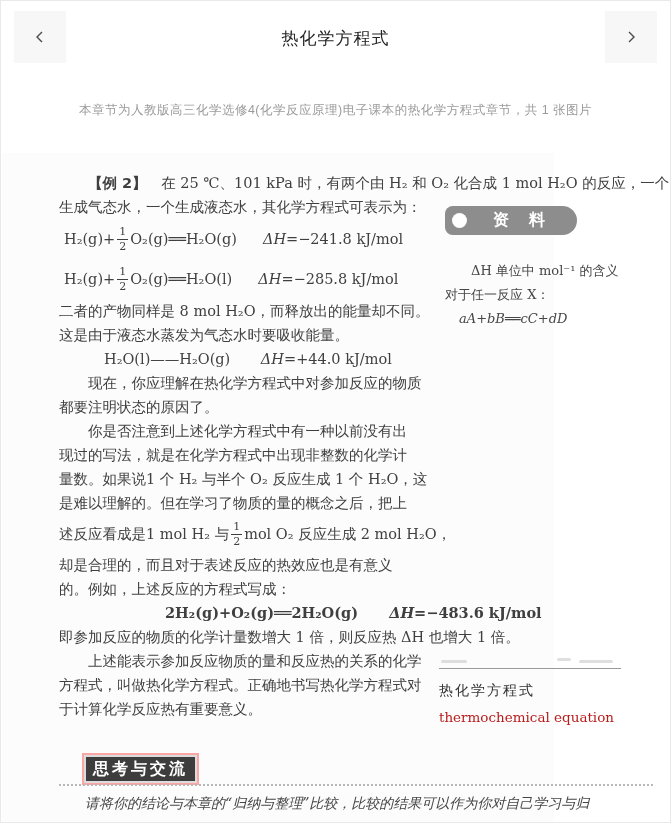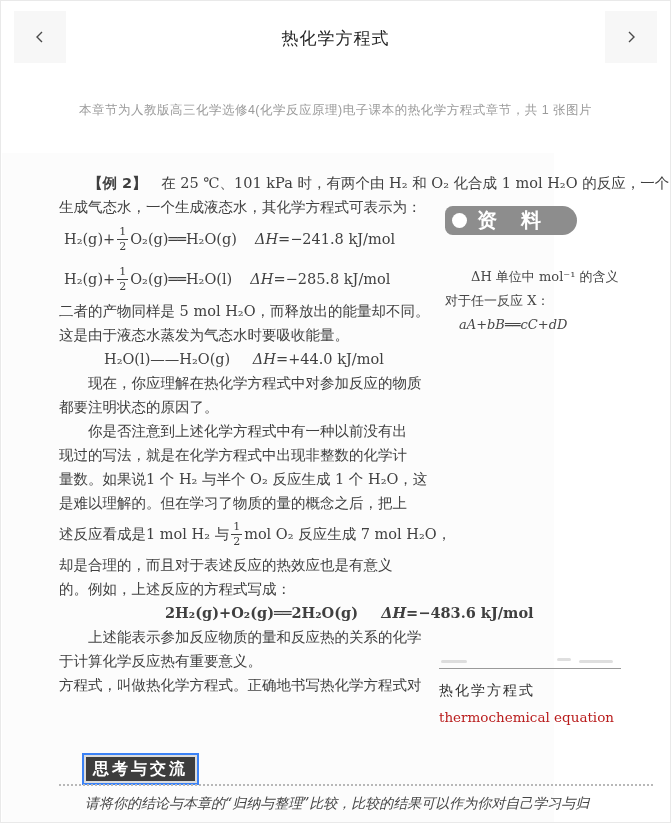--- a/index.html
+++ b/index.html
@@ -31,48 +31,48 @@
   }
   .main-col{position:absolute;left:57px;top:18px;width:562px;font-size:14.5px;}
   .ln{height:24px;line-height:24px;white-space:nowrap;}
   .ind{padding-left:29px;}
   .bold-label{font-weight:bold;font-family:"DejaVu Sans","Liberation Sans",sans-serif;}
   .eq-row{height:40px;display:flex;align-items:center;white-space:nowrap;padding-left:5px;}
   .fr-row{height:38px;display:flex;align-items:center;white-space:nowrap;}
   .frac{display:inline-flex;flex-direction:column;align-items:center;
         font-size:11px;line-height:1.2;margin:0 2px;}
   .fnum{border-bottom:1px solid #3f3f3f;padding:0 2px;}
-  .dh{font-style:italic;margin-left:18px;text-align:right;}
+  .dh{font-style:italic;margin-left:26px;text-align:right;}
   .dh-val{font-style:normal;}
   .eq-indent1{padding-left:45px;}
   .eq-indent2{padding-left:106px;font-weight:bold;}
   
   .sidebar{position:absolute;left:443px;top:53px;width:176px;}
   .res-badge{
     width:132px;height:29px;background:#8d8d8d;border-radius:8px 15px 15px 8px;
-    display:flex;align-items:center;color:#fff;font-weight:bold;font-size:20px;
-    letter-spacing:2px;font-family:Liberation Serif, serif;
+    display:flex;align-items:center;color:#fff;font-weight:bold;font-size:16px;
+    letter-spacing:2px;font-family:Liberation Serif, serif;gap:16px;
   }
   .res-dot{width:15px;height:15px;border-radius:50%;background:#fff;margin:0 10px 0 7px;flex:none;}
-  .sidebar-text{margin-top:30px;font-size:13px;line-height:24px;color:#474747;}
+  .sidebar-text{margin-top:24px;font-size:13px;line-height:24px;color:#474747;}
   .sidebar-text p{margin:0;}
   .sb-ind{text-indent:2em;}
   .sb-eq{font-style:italic;padding-left:14px;}
   
   .margin-note{position:absolute;left:437px;top:505px;width:182px;}
   .scribble{height:8px;position:relative;opacity:.45;}
   .scribble i{position:absolute;top:2px;height:3px;background:#b9b9b9;border-radius:2px;}
   .note-rule{border:none;border-top:1px solid #9a9a9a;margin:2px 0 0 0;}
   .note-cn{margin-top:13px;font-size:14px;color:#333;letter-spacing:2px;}
   .note-en{margin-top:9px;font-size:13.5px;color:#b91c1c;}
   
   .think-badge{
     position:absolute;left:80px;top:600px;height:24px;padding:2px 9px;
     background:#3d3d3d;color:#fff;font-weight:bold;font-size:16px;line-height:24px;
-    letter-spacing:3px;border:2px solid #3b82f6;box-shadow:inset 0 0 0 2px #dcdcdc;
+    letter-spacing:3px;border:2px solid #fca5a5;box-shadow:inset 0 0 0 2px #dcdcdc;
     font-family:"DejaVu Sans","Liberation Sans",sans-serif;
   }
   .dotted-rule{
     position:absolute;left:57px;top:631px;width:594px;height:0;
     border-top:2px dotted #b8b8b8;
   }
   .think-text{
     position:absolute;left:57px;top:637px;width:586px;padding-left:26px;
     font-size:14px;line-height:26px;color:#454545;font-style:italic;
   }
@@ -120,55 +120,56 @@
       <div class="eq-row">
         <span>H₂(g)+</span>
           <span class="frac">
             <span class="fnum">1</span>
             <span>2</span>
           </span>
           <span>O₂(g)══H₂O(l)</span>
         <span class="dh"><span>ΔH</span><span class="dh-val">=−285.8 kJ/mol</span></span>
       </div>
 
-      <div class="ln">二者的产物同样是 5 mol H₂O，而释放出的能量却不同。</div>
+      <div class="ln">二者的产物同样是 8 mol H₂O，而释放出的能量却不同。</div>
       <div class="ln">这是由于液态水蒸发为气态水时要吸收能量。</div>
 
       <div class="ln eq-indent1">
         <span>H₂O(l)——H₂O(g)</span>
         <span class="dh"><span>ΔH</span><span class="dh-val">=+44.0 kJ/mol</span></span>
       </div>
 
       <div class="ln ind">现在，你应理解在热化学方程式中对参加反应的物质</div>
       <div class="ln">都要注明状态的原因了。</div>
       <div class="ln ind">你是否注意到上述化学方程式中有一种以前没有出</div>
       <div class="ln">现过的写法，就是在化学方程式中出现非整数的化学计</div>
       <div class="ln">量数。如果说1 个 H₂ 与半个 O₂ 反应生成 1 个 H₂O，这</div>
       <div class="ln">是难以理解的。但在学习了物质的量的概念之后，把上</div>
 
       <div class="fr-row">
         <span>述反应看成是1 mol H₂ 与</span>
           <span class="frac">
             <span class="fnum">1</span>
             <span>2</span>
           </span>
-          <span> mol O₂ 反应生成 7 mol H₂O，</span>
+          <span> mol O₂ 反应生成 2 mol H₂O，</span>
       </div>
 
       <div class="ln">却是合理的，而且对于表述反应的热效应也是有意义</div>
       <div class="ln">的。例如，上述反应的方程式写成：</div>
 
       <div class="ln eq-indent2">
         <span>2H₂(g)+O₂(g)══2H₂O(g)</span>
         <span class="dh"><span>ΔH</span><span class="dh-val">=−483.6 kJ/mol</span></span>
       </div>
 
+      <div class="ln">即参加反应的物质的化学计量数增大 1 倍，则反应热 ΔH 也增大 1 倍。</div>
       <div class="ln ind">上述能表示参加反应物质的量和反应热的关系的化学</div>
+      <div class="ln">方程式，叫做热化学方程式。正确地书写热化学方程式对</div>
       <div class="ln">于计算化学反应热有重要意义。</div>
-      <div class="ln">方程式，叫做热化学方程式。正确地书写热化学方程式对</div>
     </div>
 
     <div class="sidebar">
       <div class="res-badge">
         <span class="res-dot"></span>
         <span>资　料</span>
       </div>
       <div class="sidebar-text">
         <p class="sb-ind">ΔH 单位中 mol⁻¹ 的含义对于任一反应 X：</p>
         <p class="sb-eq">aA+bB══cC+dD</p>

